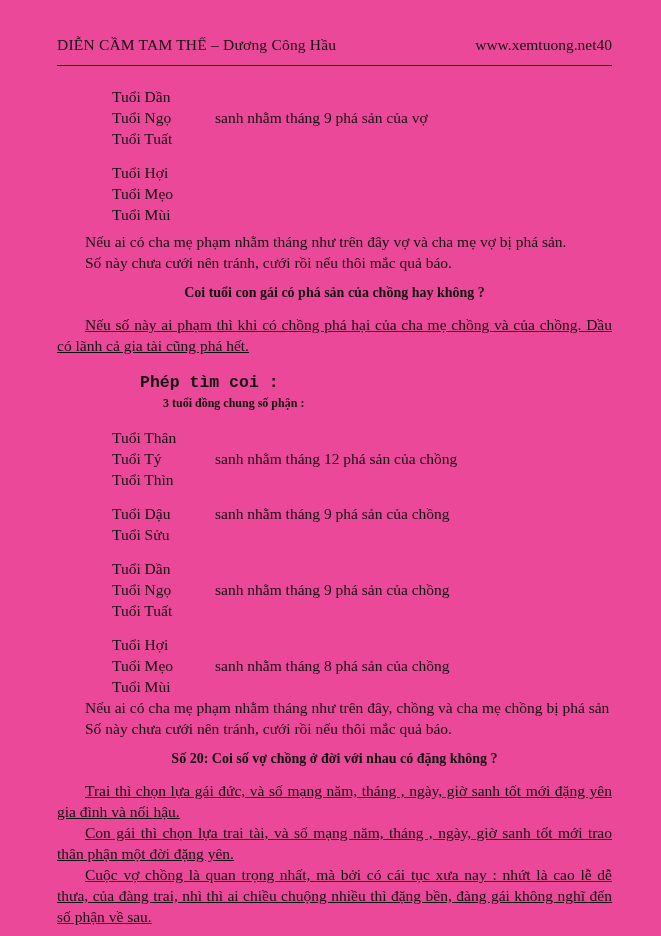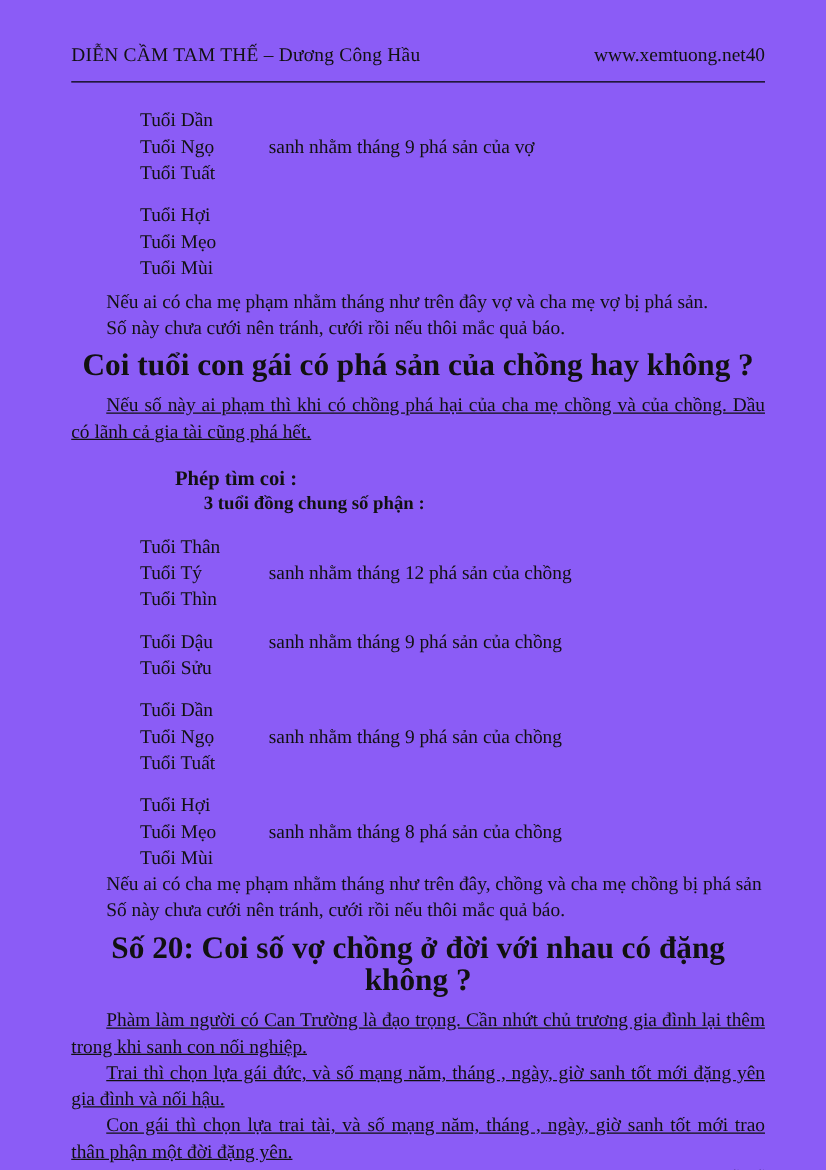--- a/index.html
+++ b/index.html
@@ -1,21 +1,21 @@
 <!DOCTYPE html>
 <html><head>
 <meta charset="utf-8">
 <style>
   html, body { margin: 0; padding: 0; background: #ffffff; }
   .page {
     position: relative;
     width: 661px;
     height: 936px;
     box-sizing: border-box;
-    background: #8b5cf6;
+    background: #ec4899;
     color: #111111;
     font-family: "Liberation Serif", serif;
     font-size: 15.5px;
     line-height: 21px;
     padding: 34px 49px 0 57px;
     overflow: hidden;
   }
   .header {
     display: flex;
     align-items: baseline;
@@ -31,33 +31,34 @@
   .mt-md { margin-top: 13px; }
   .mt-sm { margin-top: 6px; }
   .age-row { display: flex; margin-left: 27px; }
   .age { width: 103px; flex-shrink: 0; }
   .age-note { }
 
   .flush-line { margin-left: 28px; }
 
   .section-heading {
     font-weight: bold;
-    font-size: 25px;
+    font-size: 14px;
     line-height: 26px;
     text-align: center;
     margin: 7px 0 8px 0;
   }
   .method-1 {
     font-weight: bold;
     font-size: 16.5px;
     margin: 16px 0 0 83px;
+    font-family: Liberation Mono, monospace;
   }
   .method-2 {
     font-weight: bold;
-    font-size: 15px;
+    font-size: 12px;
     margin: 0 0 0 106px;
   }
   .body-para {
     text-indent: 28px;
     text-align: justify;
     text-decoration: underline;
   }
 </style>
 </head>
 <body>
@@ -152,18 +153,17 @@
     <div class="age-row">
         <span class="age">Tuổi Mùi</span>
       </div>
   </div>
 
   <div class="flush-line">Nếu ai có cha mẹ phạm nhằm tháng như trên đây, chồng và cha mẹ chồng bị phá sản</div>
   <div class="flush-line">Số này chưa cưới nên tránh, cưới rồi nếu thôi mắc quả báo.</div>
 
   <div class="section-heading">Số 20: Coi số vợ chồng ở đời với nhau có đặng không ?</div>
 
-  <div class="body-para">Phàm làm người có Can Trường là đạo trọng. Cần nhứt chủ trương gia đình lại thêm trong khi sanh con nối nghiệp.</div>
   <div class="body-para">Trai thì chọn lựa gái đức, và số mạng năm, tháng , ngày, giờ sanh tốt mới đặng yên gia đình và nối hậu.</div>
   <div class="body-para">Con gái thì chọn lựa trai tài, và số mạng năm, tháng , ngày, giờ sanh tốt mới trao thân phận một đời đặng yên.</div>
   <div class="body-para">Cuộc vợ chồng là quan trọng nhất, mà bởi có cái tục xưa nay : nhứt là cao lễ dễ thưa, của đàng trai, nhì thì ai chiều chuộng nhiều thì đặng bền, đàng gái không nghĩ đến số phận về sau.</div>
 
 </div>
 
 </body></html>

